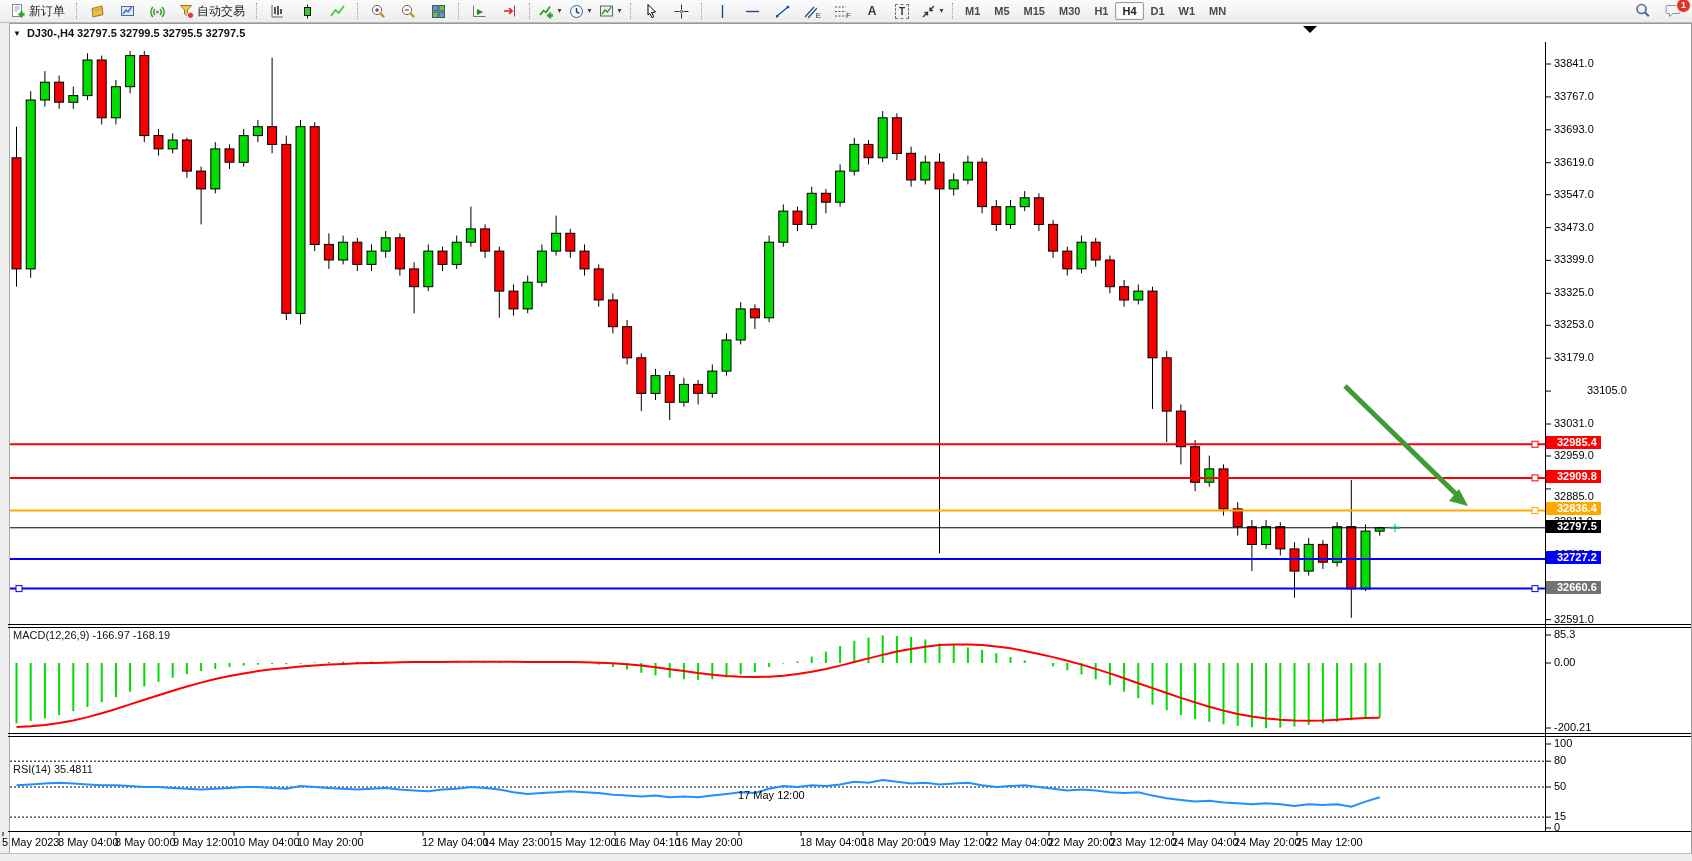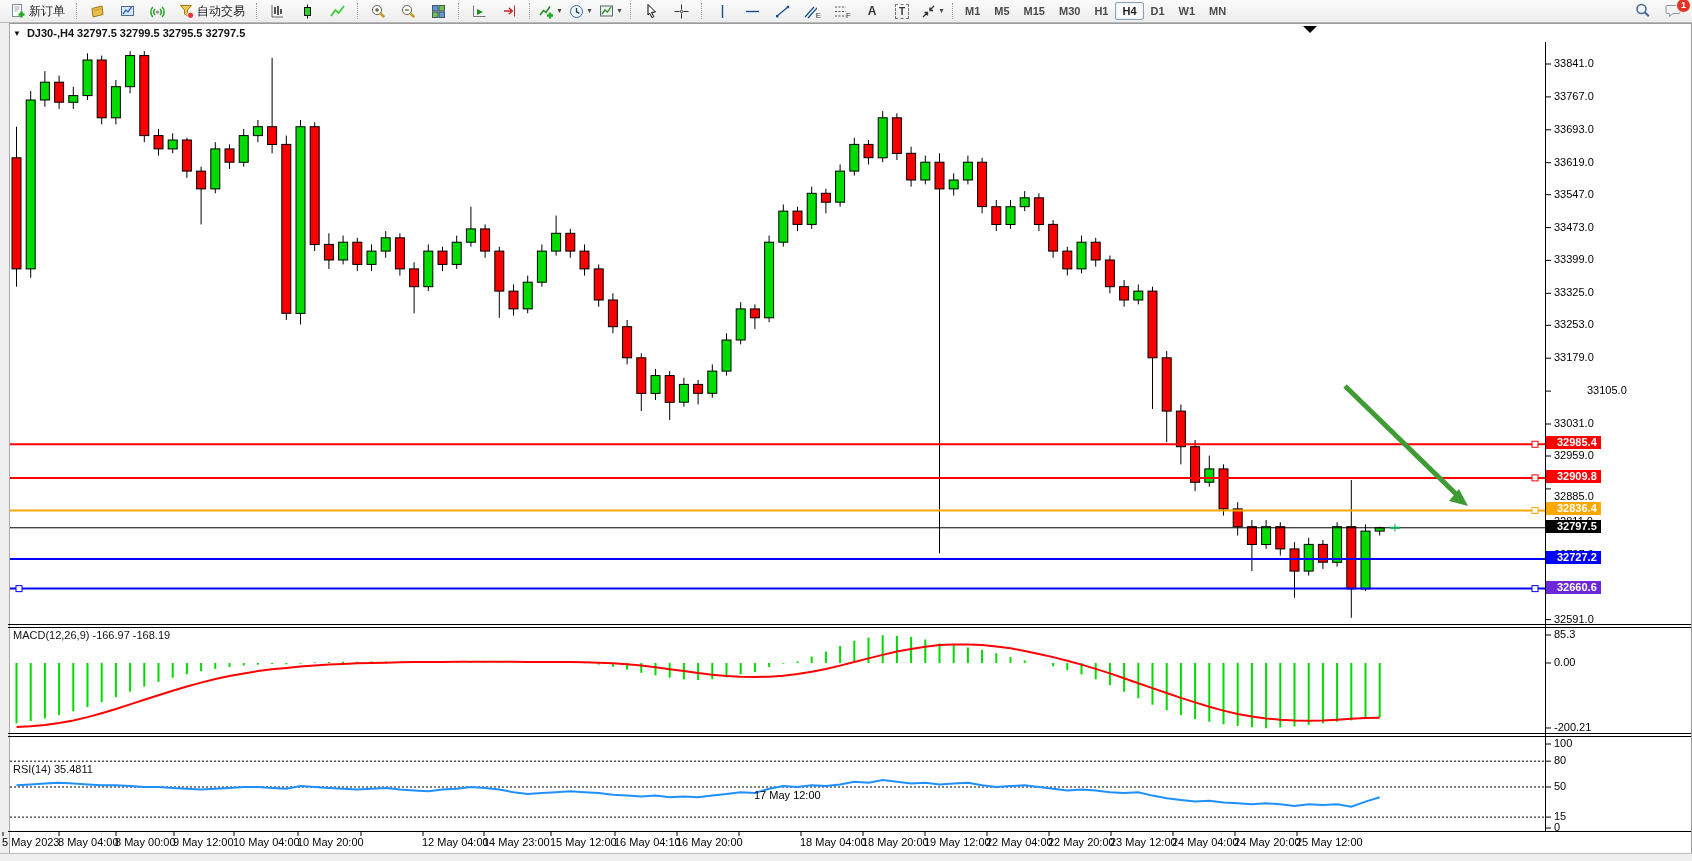--- a/index.html
+++ b/index.html
@@ -688,35 +688,35 @@
       <div class="tick" style="left: 1554px; top: 721px;">-200.21</div>
       <div class="tick" style="left: 1554px; top: 737px;">100</div>
       <div class="tick" style="left: 1554px; top: 754.2px;">80</div>
       <div class="tick" style="left: 1554px; top: 780px;">50</div>
       <div class="tick" style="left: 1554px; top: 810.1px;">15</div>
       <div class="tick" style="left: 1554px; top: 821px;">0</div>
       <div class="badge" style="left: 1546px; top: 436.267px; background: rgb(255, 0, 0);">32985.4</div>
       <div class="badge" style="left: 1546px; top: 469.867px; background: rgb(255, 0, 0);">32909.8</div>
       <div class="badge" style="left: 1546px; top: 502.489px; background: rgb(255, 168, 0);">32836.4</div>
       <div class="badge" style="left: 1546px; top: 551.022px; background: rgb(0, 0, 255);">32727.2</div>
-      <div class="badge" style="left: 1546px; top: 580.622px; background: #6d28d9;">32660.6</div>
+      <div class="badge" style="left: 1546px; top: 580.622px; background: #737373;">32660.6</div>
       <div class="badge" style="left: 1546px; top: 519.778px; background: rgb(0, 0, 0);">32797.5</div>
       <div class="tlabel" style="left: 2px; top: 836px;">5 May 2023</div>
       <div class="tlabel" style="left: 58px; top: 836px;">8 May 04:00</div>
       <div class="tlabel" style="left: 115px; top: 836px;">8 May 00:00</div>
       <div class="tlabel" style="left: 173px; top: 836px;">9 May 12:00</div>
       <div class="tlabel" style="left: 233px; top: 836px;">10 May 04:00</div>
       <div class="tlabel" style="left: 297px; top: 836px;">10 May 20:00</div>
       <div class="tlabel" style="left: 360px; top: 870px;">11 May 12:00</div>
       <div class="tlabel" style="left: 422px; top: 836px;">12 May 04:00</div>
       <div class="tlabel" style="left: 483px; top: 836px;">14 May 23:00</div>
       <div class="tlabel" style="left: 550px; top: 836px;">15 May 12:00</div>
       <div class="tlabel" style="left: 614px; top: 836px;">16 May 04:10</div>
       <div class="tlabel" style="left: 676px; top: 836px;">16 May 20:00</div>
-      <div class="tlabel" style="left: 738px; top: 789px; margin-left: 16px;">17 May 12:00</div>
+      <div class="tlabel" style="left: 738px; top: 789px;">17 May 12:00</div>
       <div class="tlabel" style="left: 800px; top: 836px;">18 May 04:00</div>
       <div class="tlabel" style="left: 862px; top: 836px;">18 May 20:00</div>
       <div class="tlabel" style="left: 924px; top: 836px;">19 May 12:00</div>
       <div class="tlabel" style="left: 986px; top: 836px;">22 May 04:00</div>
       <div class="tlabel" style="left: 1048px; top: 836px;">22 May 20:00</div>
       <div class="tlabel" style="left: 1110px; top: 836px;">23 May 12:00</div>
       <div class="tlabel" style="left: 1172px; top: 836px;">24 May 04:00</div>
       <div class="tlabel" style="left: 1234px; top: 836px;">24 May 20:00</div>
       <div class="tlabel" style="left: 1296px; top: 836px;">25 May 12:00</div>
     </div>

